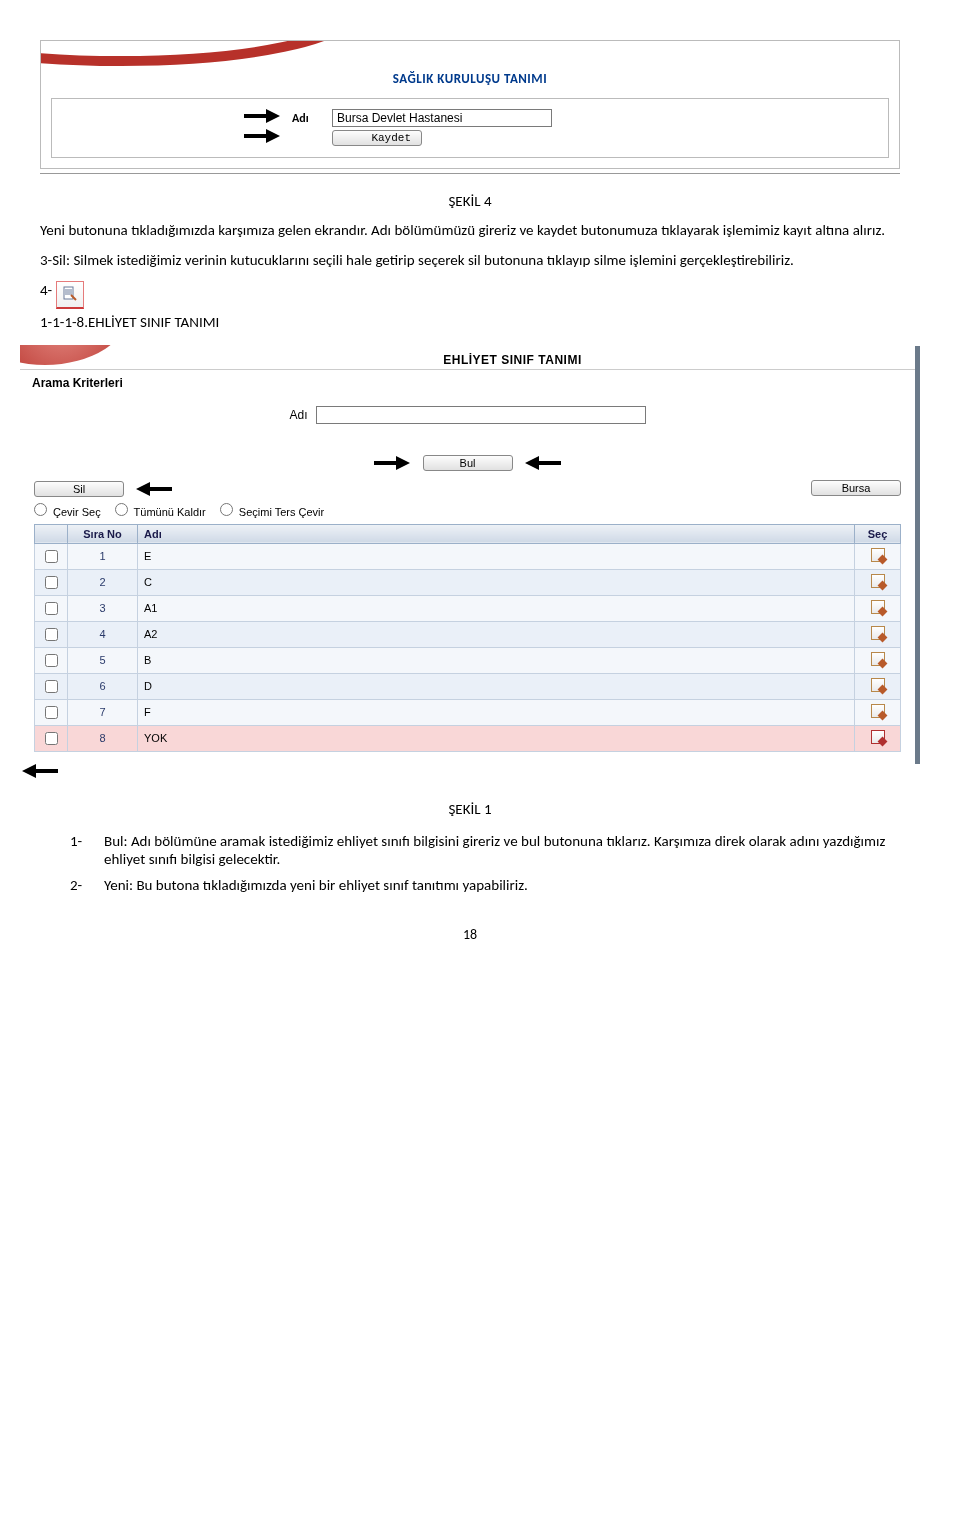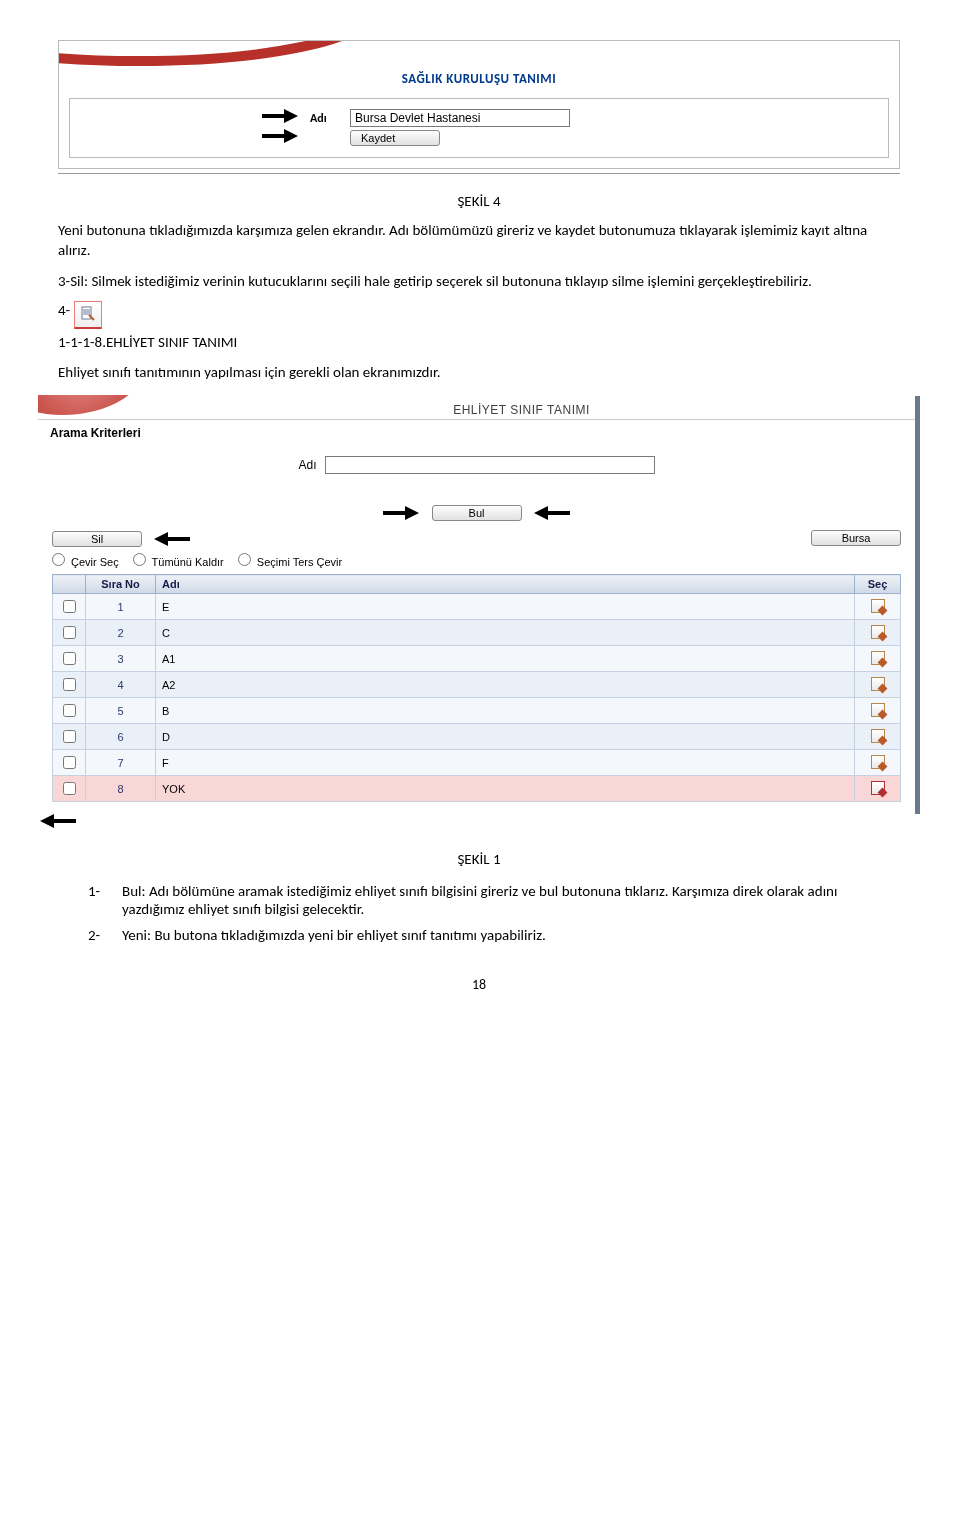--- a/index.html
+++ b/index.html
@@ -4,21 +4,21 @@
 <style>
   * { box-sizing: border-box; }
   body {
     margin: 0;
     font-family: Calibri, Arial, sans-serif;
     font-size: 15px;
     color: #000;
     background: #fff;
     width: 960px;
   }
-  .page { padding: 40px 60px 30px 58px; }
+  .page { padding: 40px 60px 30px 40px; }
   
   .ss1 {
     border: 1px solid #bbb;
     background: #fff;
     margin-bottom: 4px;
   }
   .ss1 .red-arc {
     height: 28px;
     position: relative;
     overflow: hidden;
@@ -48,21 +48,22 @@
     width: 220px;
     height: 18px;
   }
   .ss1 .btn {
     background: linear-gradient(#fdfdfd, #e1e1e1);
     border: 1px solid #888;
     border-radius: 3px;
     font-size: 11px;
     padding: 1px 10px;
     min-width: 90px;
-    text-align: left;
+    text-align: right;
+    font-family: Liberation Mono, monospace;
   }
   .thin-line { border: none; border-top: 1px solid #999; margin: 0; }
   .black-arrow {
     display: inline-block;
     width: 38px; height: 14px;
     position: relative;
   }
   .black-arrow .shaft {
     position: absolute; left: 0; top: 5px; width: 22px; height: 4px; background: #000;
   }
@@ -105,21 +106,21 @@
   }
   .ss2 .red-dot {
     width: 150px; height: 24px; position: relative; overflow: hidden;
   }
   .ss2 .red-dot::before {
     content: ""; position: absolute; left: -60px; top: -90px;
     width: 170px; height: 110px; border-radius: 50%;
     background: radial-gradient(circle at 60% 60%, #e58b84, #b7312a 70%);
   }
   .ss2 .title {
-    flex: 1; text-align: center; color: #404040; font-weight: normal;
+    flex: 1; text-align: center; color: #000000; font-weight: bold;
     font-size: 12px; letter-spacing: 0.5px; padding-bottom: 2px;
   }
   .ss2 .ak { font-size: 12px; font-weight: bold; padding: 6px 12px; }
   .ss2 .search-row {
     display: flex; align-items: center; justify-content: center;
     gap: 8px; padding: 10px 0 6px 0;
   }
   .ss2 .search-row label { font-size: 12px; }
   .ss2 .search-row input {
     border: 1px solid #7a7a7a; height: 18px; width: 330px; font-size: 12px; padding: 1px 4px;
@@ -218,21 +219,20 @@
     <span class="icon-img">
       <svg width="16" height="16" viewBox="0 0 16 16">
           <rect x="2" y="1" width="9" height="12" fill="#fff" stroke="#6a7a9a"></rect>
           <path d="M3 4h7M3 6h7M3 8h7" stroke="#6a7a9a" stroke-width="1"></path>
           <path d="M9 9l5 5" stroke="#b85a2a" stroke-width="2"></path>
         </svg>
     </span>
   </div>
 
   <p class="section-head">1-1-1-8.EHLİYET SINIF TANIMI</p>
-  <p>Ehliyet sınıfı tanıtımının yapılması için gerekli olan ekranımızdır.</p>
 
   <div class="ss2-wrap">
     <div class="ss2">
       <div class="header-row">
         <div class="red-dot"></div>
         <div class="title">EHLİYET SINIF TANIMI</div>
         <div style="width:60px"></div>
       </div>
       <div class="ak">Arama Kriterleri</div>
       <div class="search-row">

